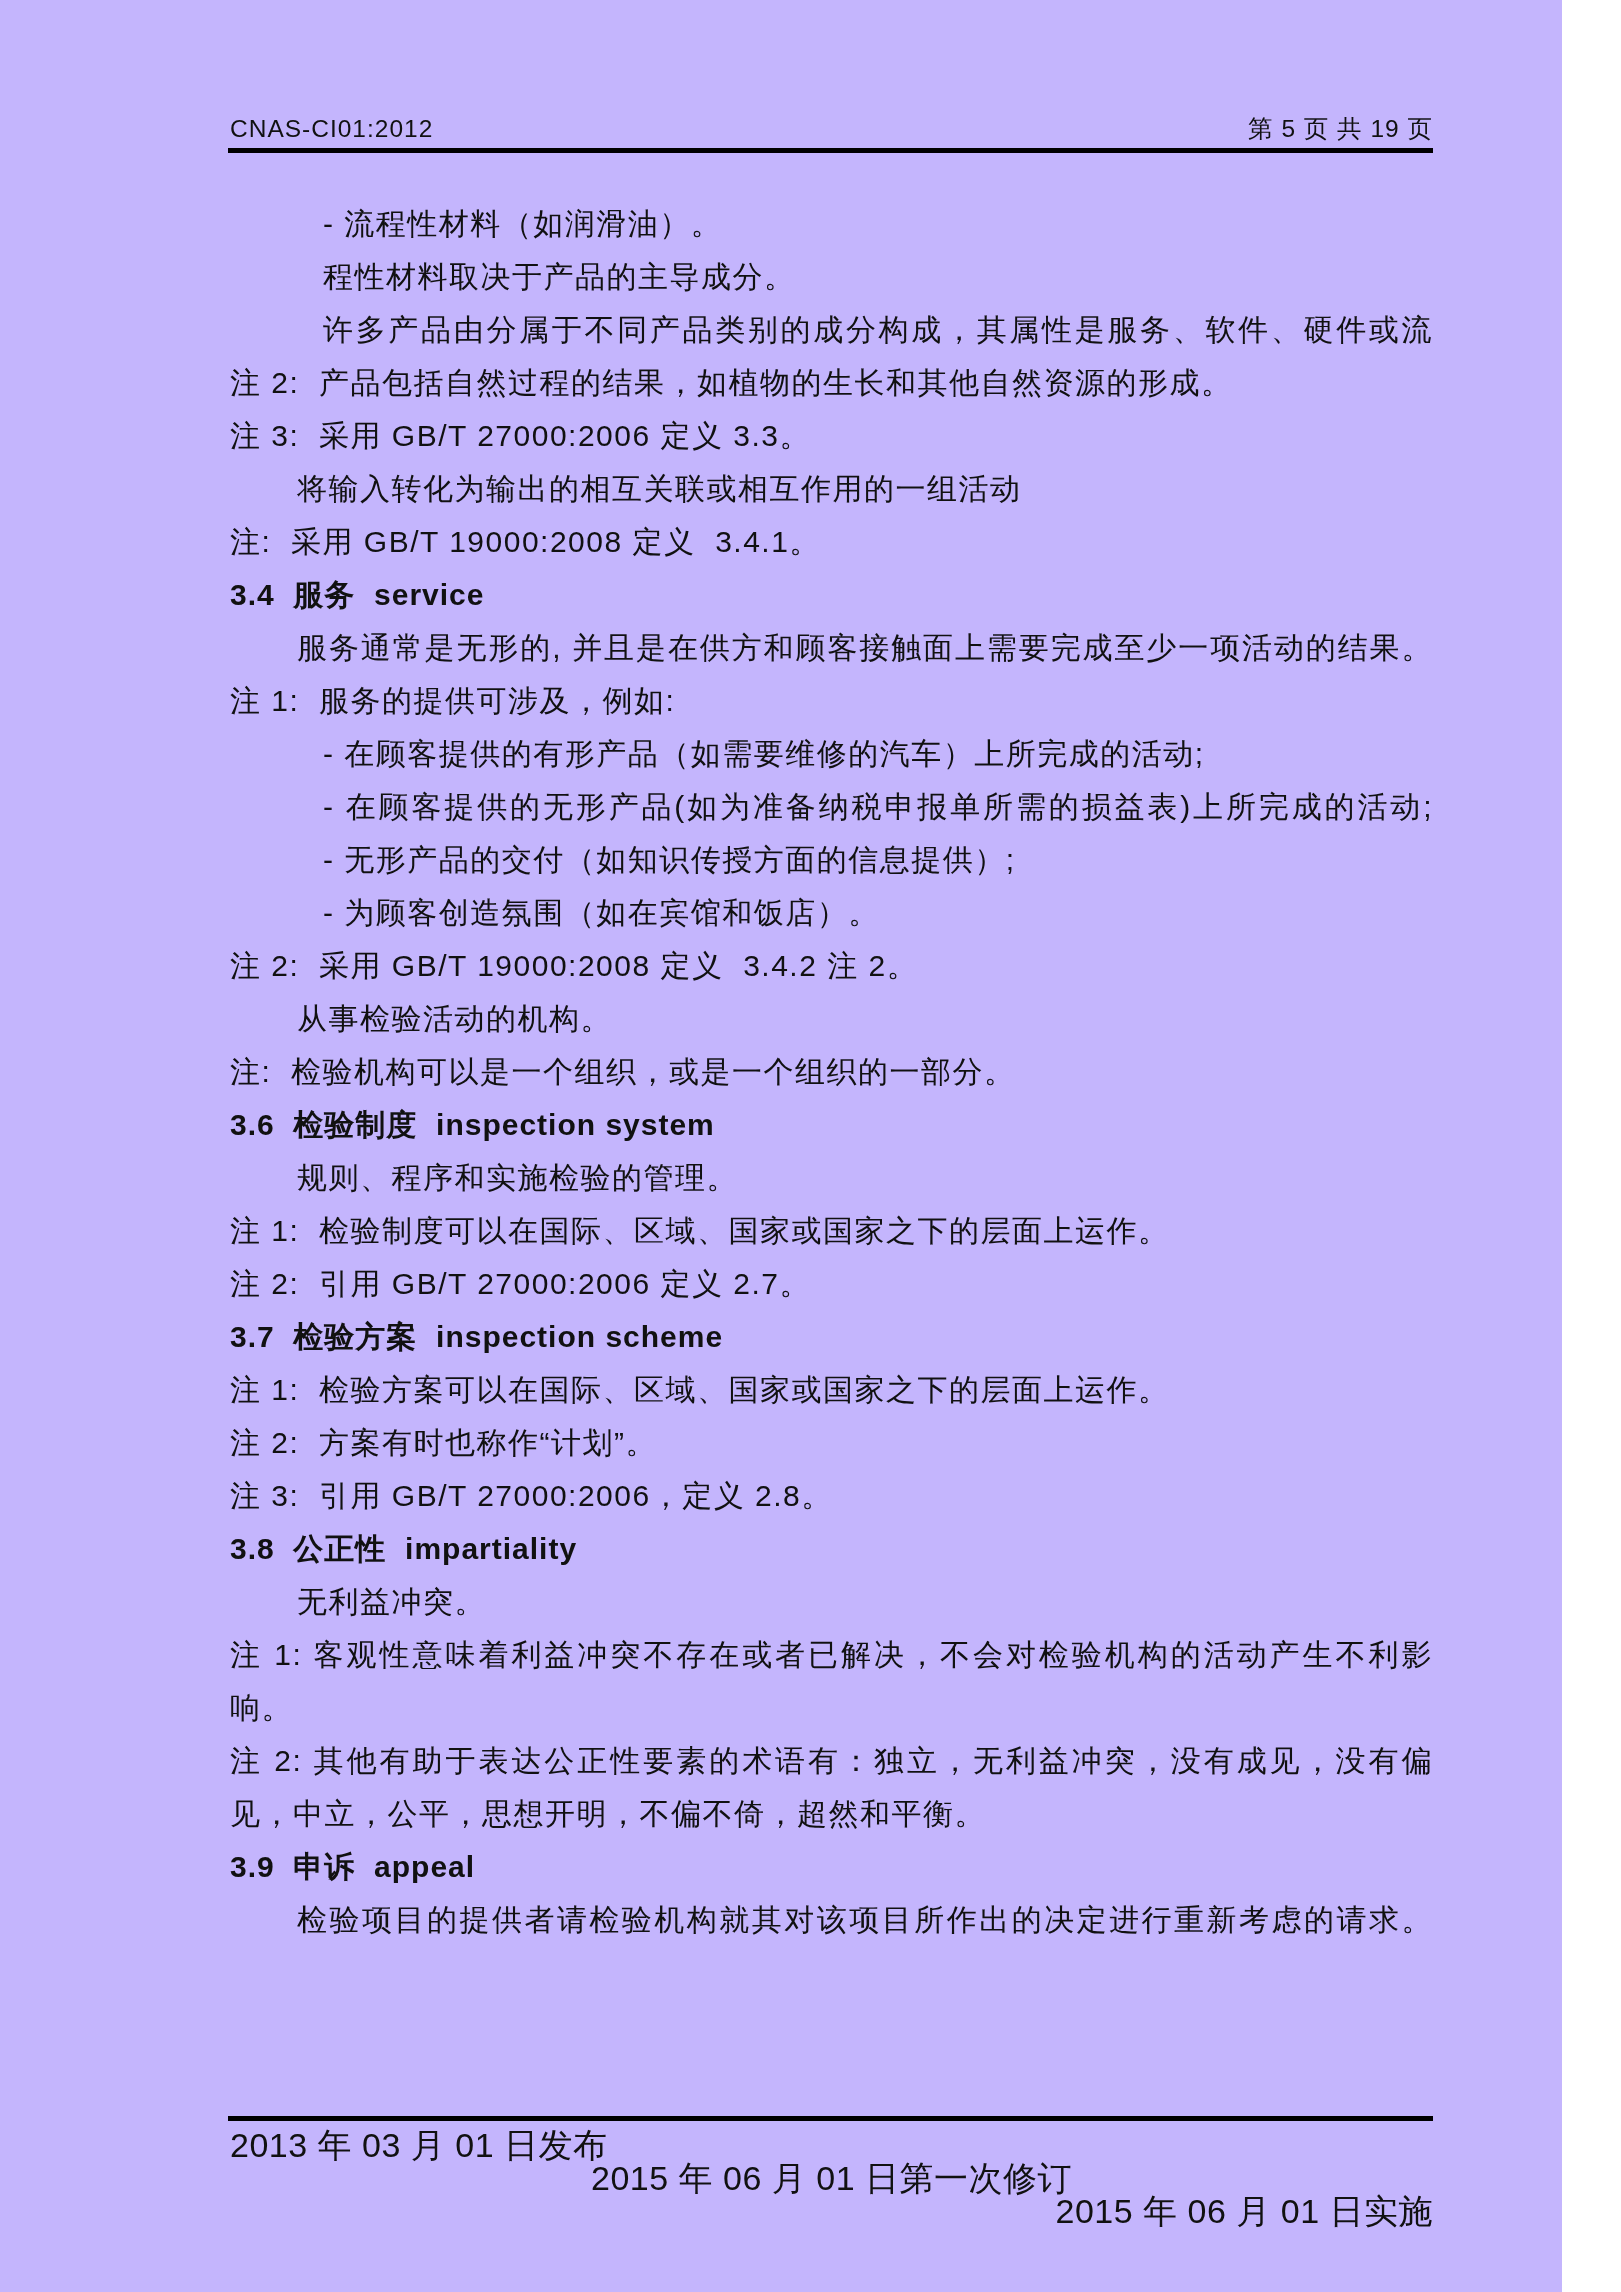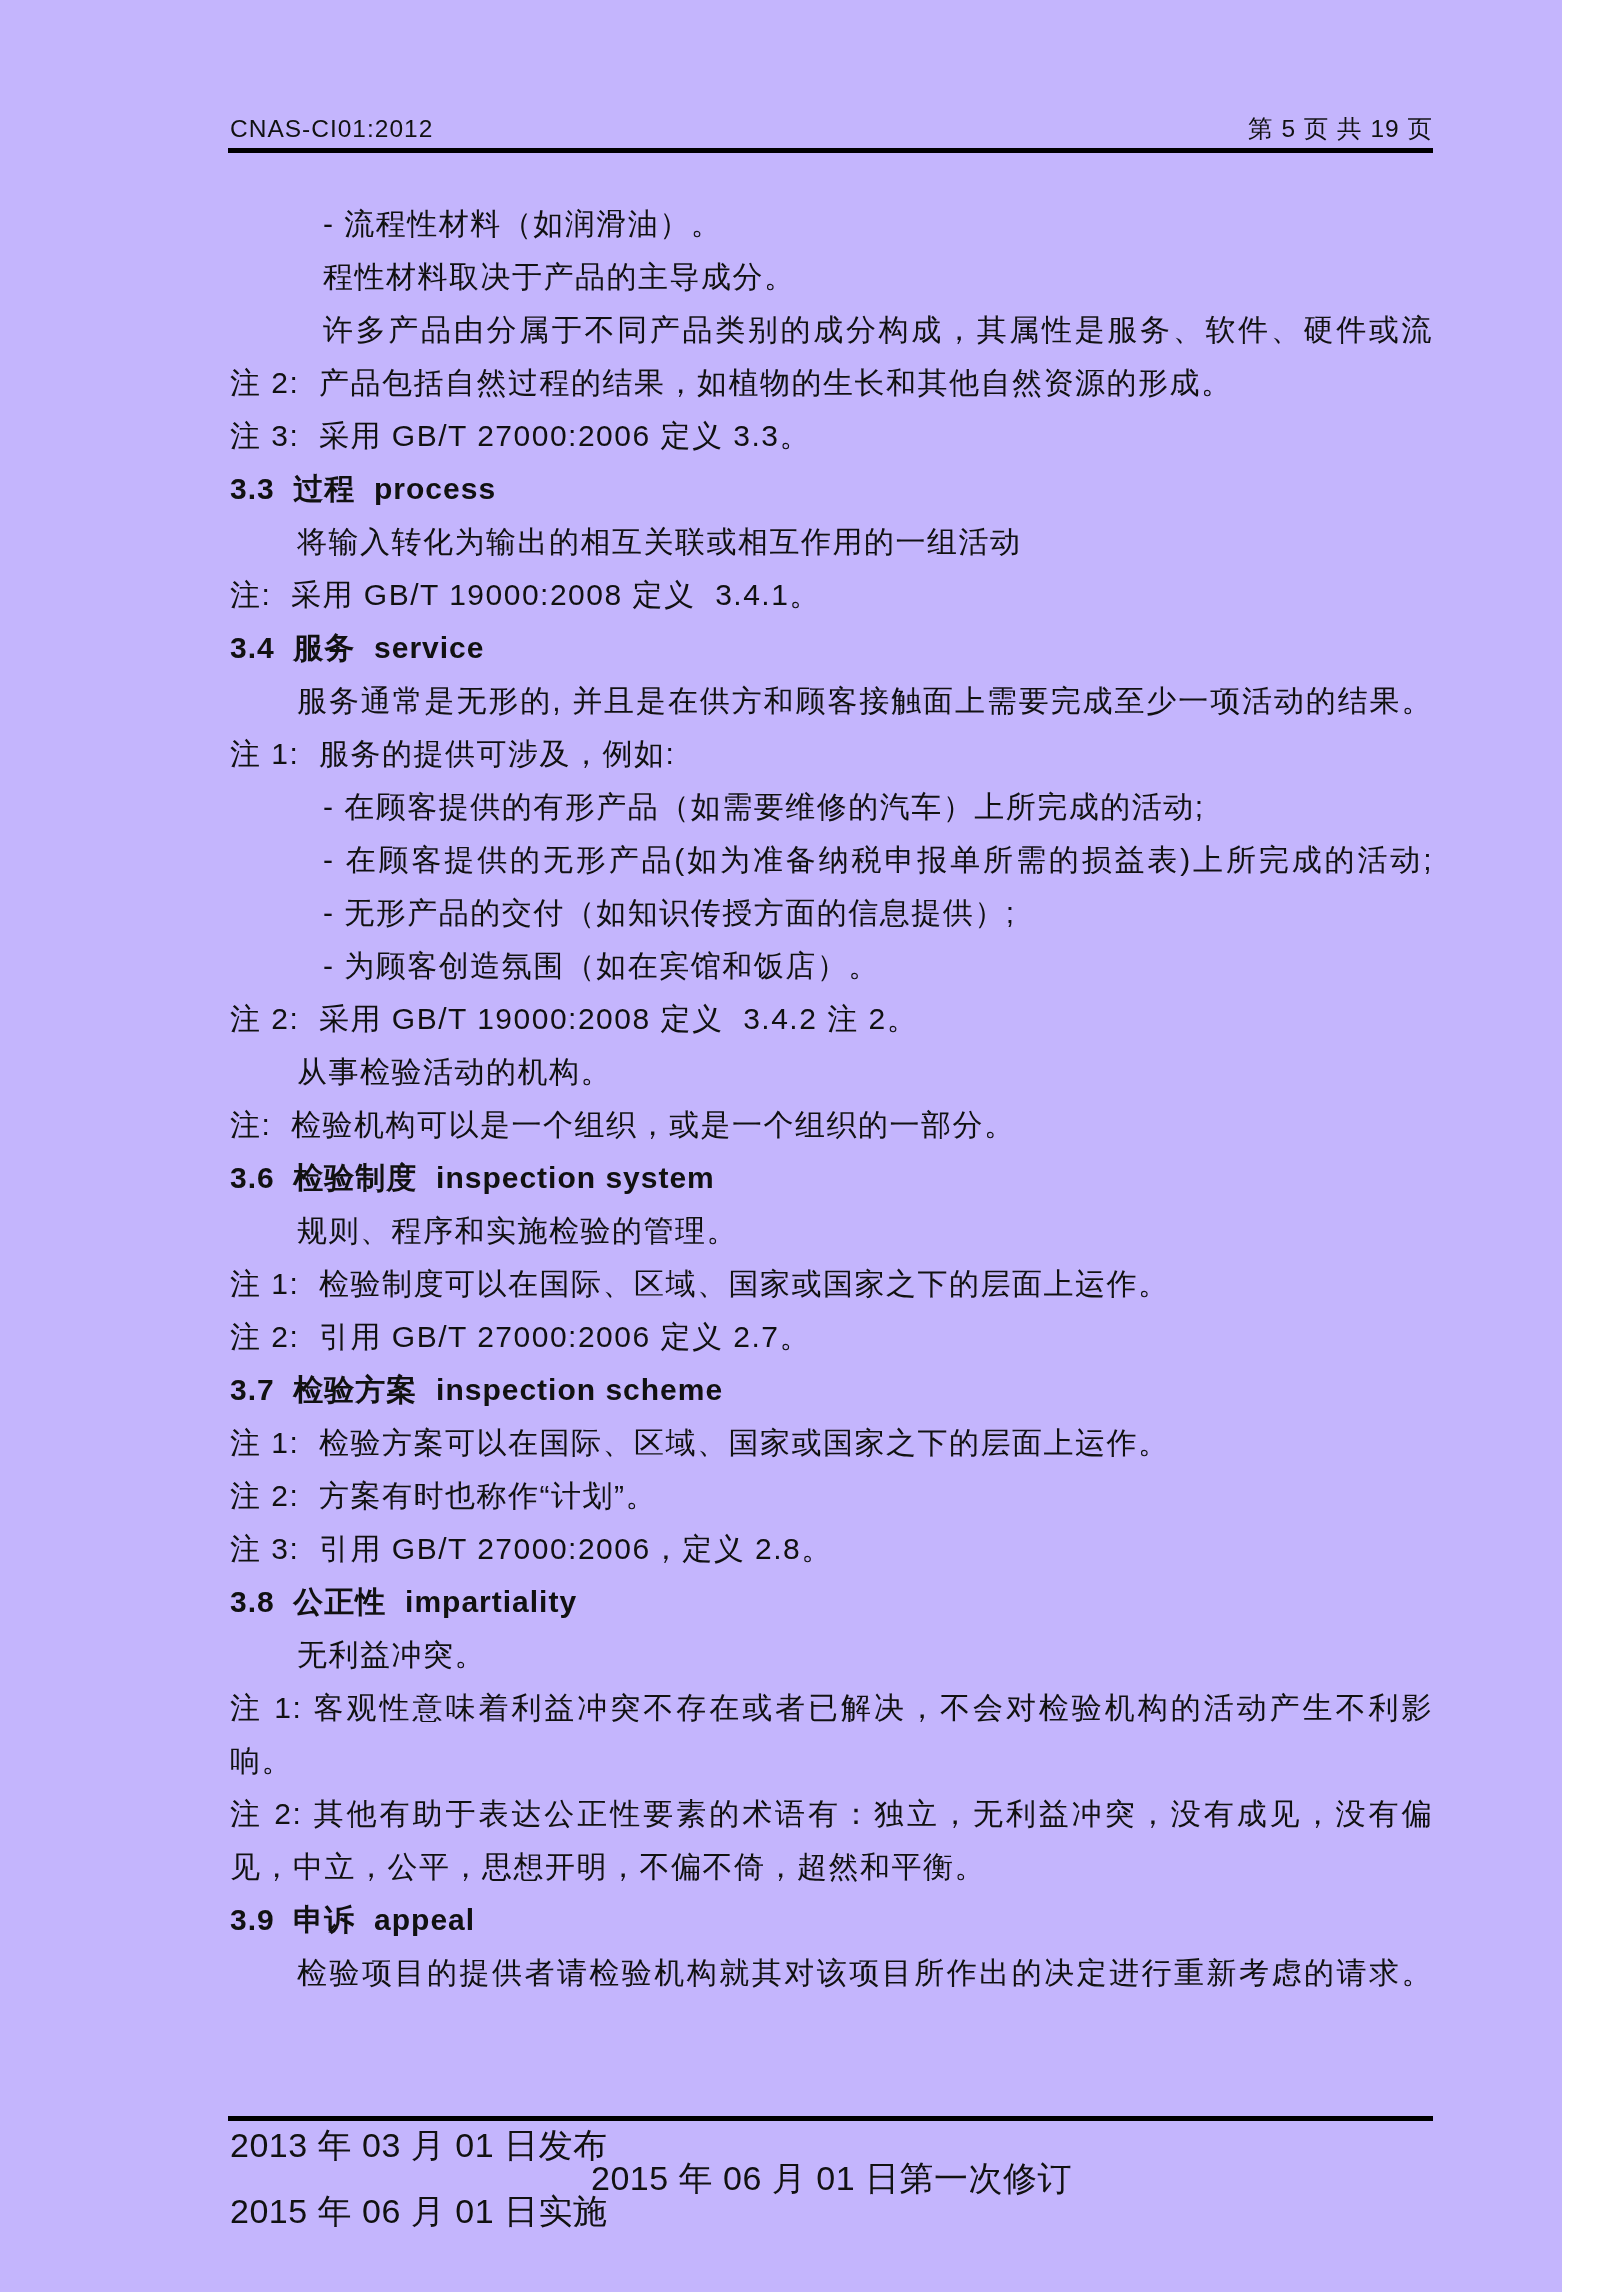--- a/index.html
+++ b/index.html
@@ -57,41 +57,40 @@
     position: absolute;
     top: 2129px; left: 230px; width: 1203px;
     display: flex;
     justify-content: space-between;
     font-size: 34px;
     line-height: 33px;
     letter-spacing: 0.5px;
     flex-direction: column;
   }
   .page-footer .footer-center { text-align: center; }
-  .page-footer .footer-right  { text-align: left; }
+  .page-footer .footer-right  { text-align: right; }
 </style>
 </head>
 <body>
 
 <div class="page">
 
   <div class="page-header">
     <span class="doc-number">CNAS-CI01:2012</span>
     <span class="page-indicator">第 5 页 共 19 页</span>
   </div>
 
   <div class="rule rule-top"></div>
 
   <div class="doc-body">
       <p class="line bullet">- 流程性材料（如润滑油）。</p>
       <p class="line contd">程性材料取决于产品的主导成分。</p>
       <p class="line contd fill">许多产品由分属于不同产品类别的成分构成，其属性是服务、软件、硬件或流</p>
       <p class="line note">注 2:  产品包括自然过程的结果，如植物的生长和其他自然资源的形成。</p>
       <p class="line note">注 3:  采用 GB/T 27000:2006 定义 3.3。</p>
-      <p class="line heading">3.3  过程  process</p>
       <p class="line para">将输入转化为输出的相互关联或相互作用的一组活动</p>
       <p class="line note">注:  采用 GB/T 19000:2008 定义  3.4.1。</p>
       <p class="line heading">3.4  服务  service</p>
       <p class="line para fill">服务通常是无形的, 并且是在供方和顾客接触面上需要完成至少一项活动的结果。</p>
       <p class="line note">注 1:  服务的提供可涉及，例如:</p>
       <p class="line bullet">- 在顾客提供的有形产品（如需要维修的汽车）上所完成的活动;</p>
       <p class="line bullet fill">- 在顾客提供的无形产品(如为准备纳税申报单所需的损益表)上所完成的活动;</p>
       <p class="line bullet">- 无形产品的交付（如知识传授方面的信息提供）;</p>
       <p class="line bullet">- 为顾客创造氛围（如在宾馆和饭店）。</p>
       <p class="line note">注 2:  采用 GB/T 19000:2008 定义  3.4.2 注 2。</p>

